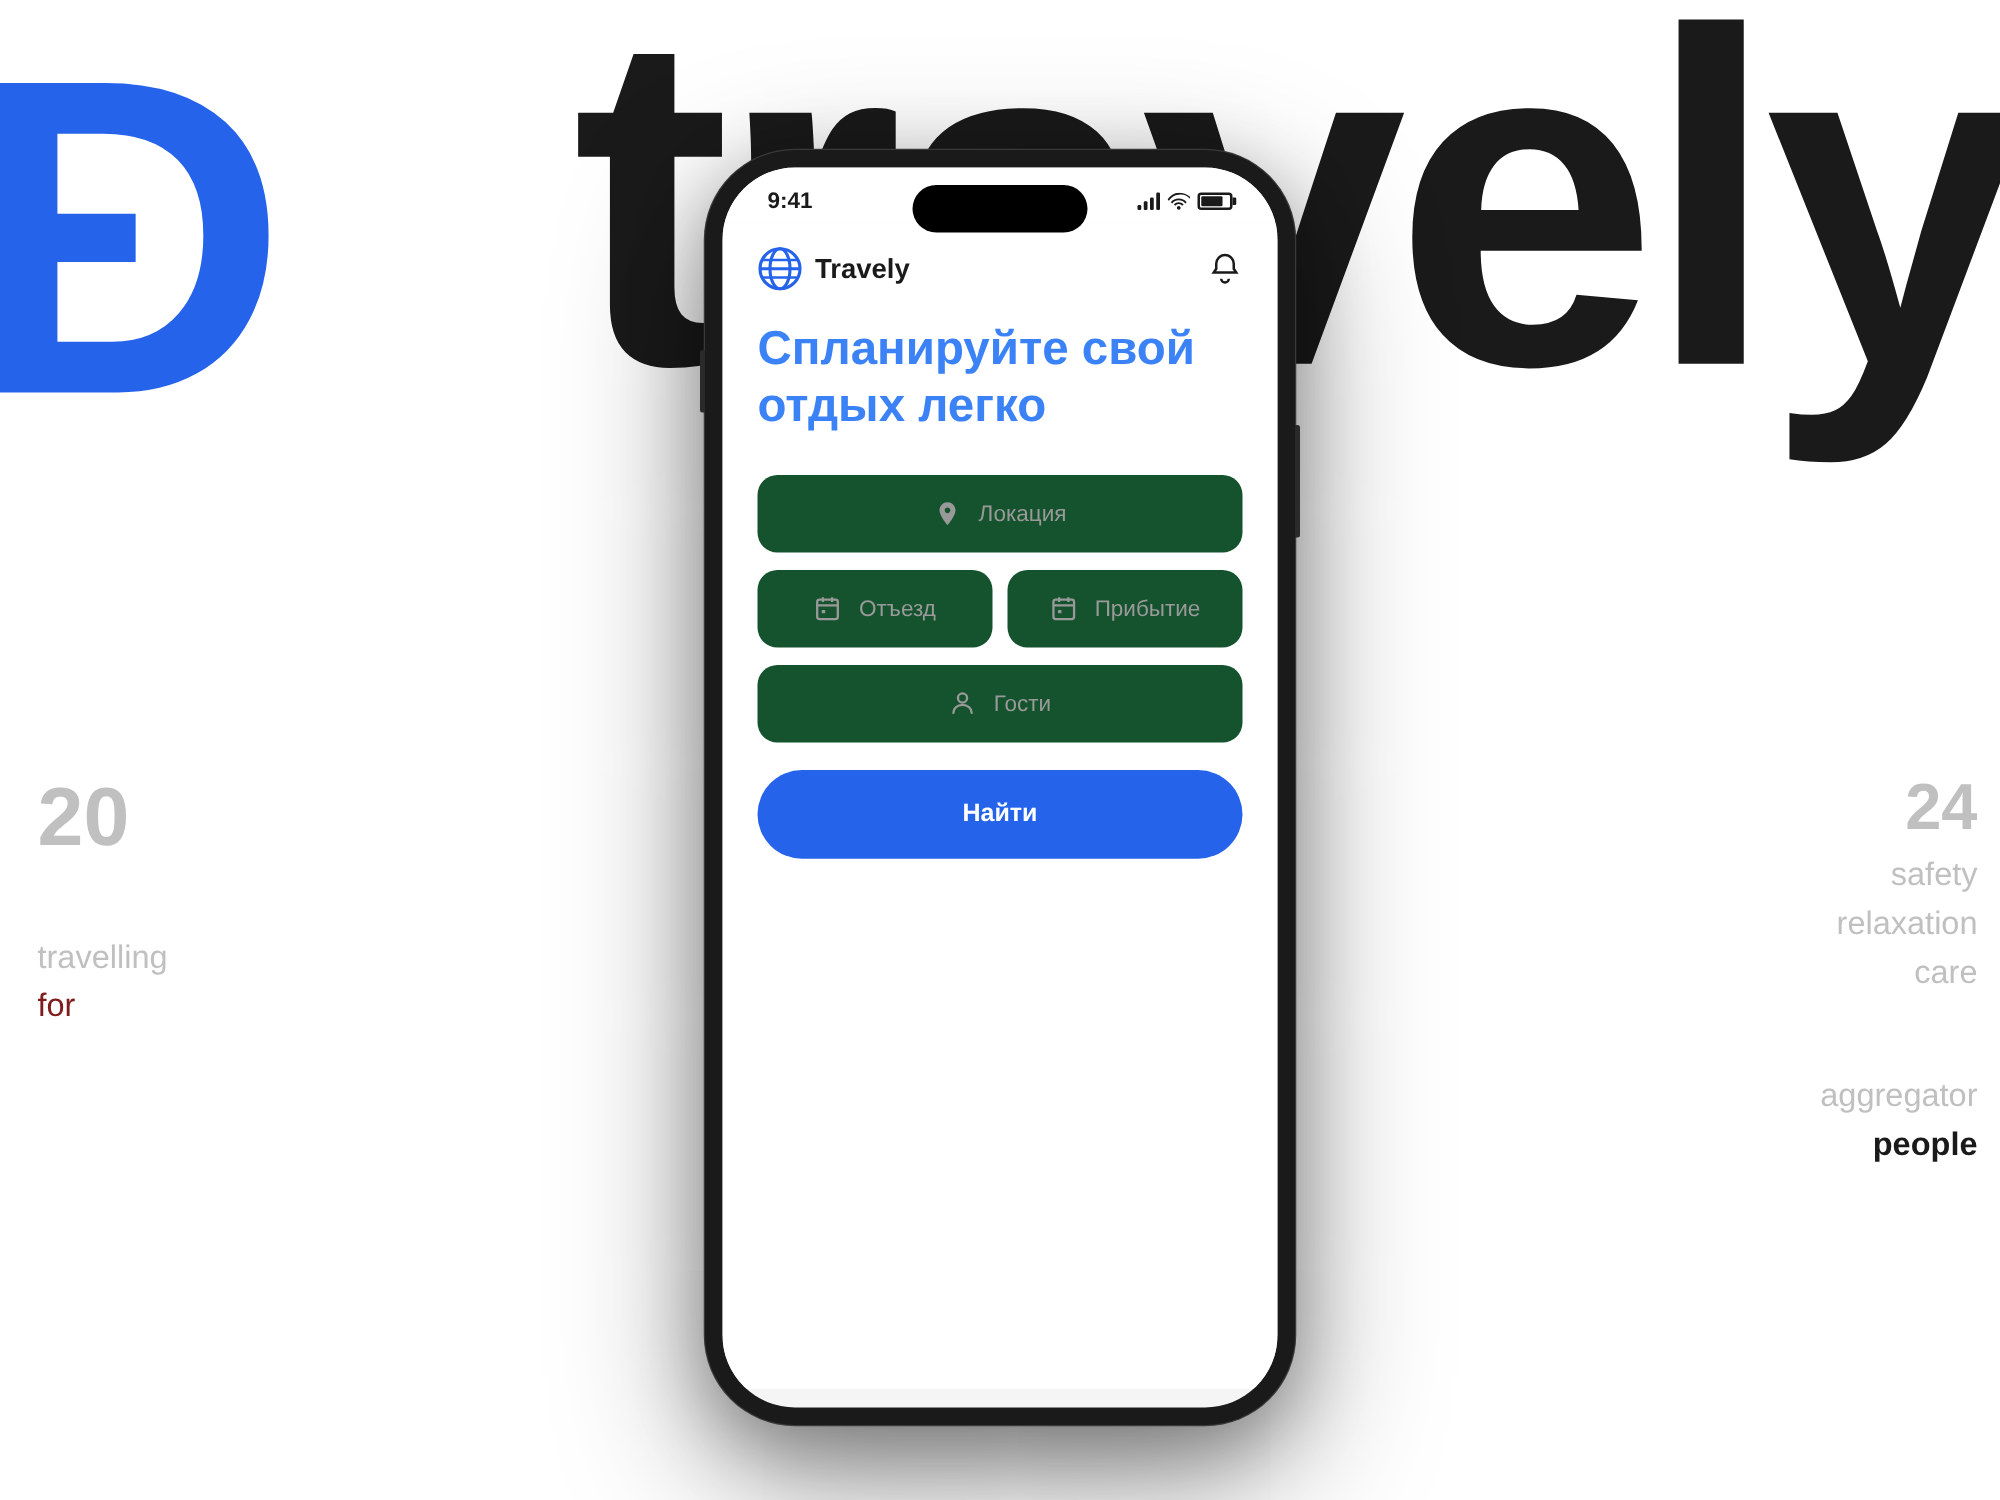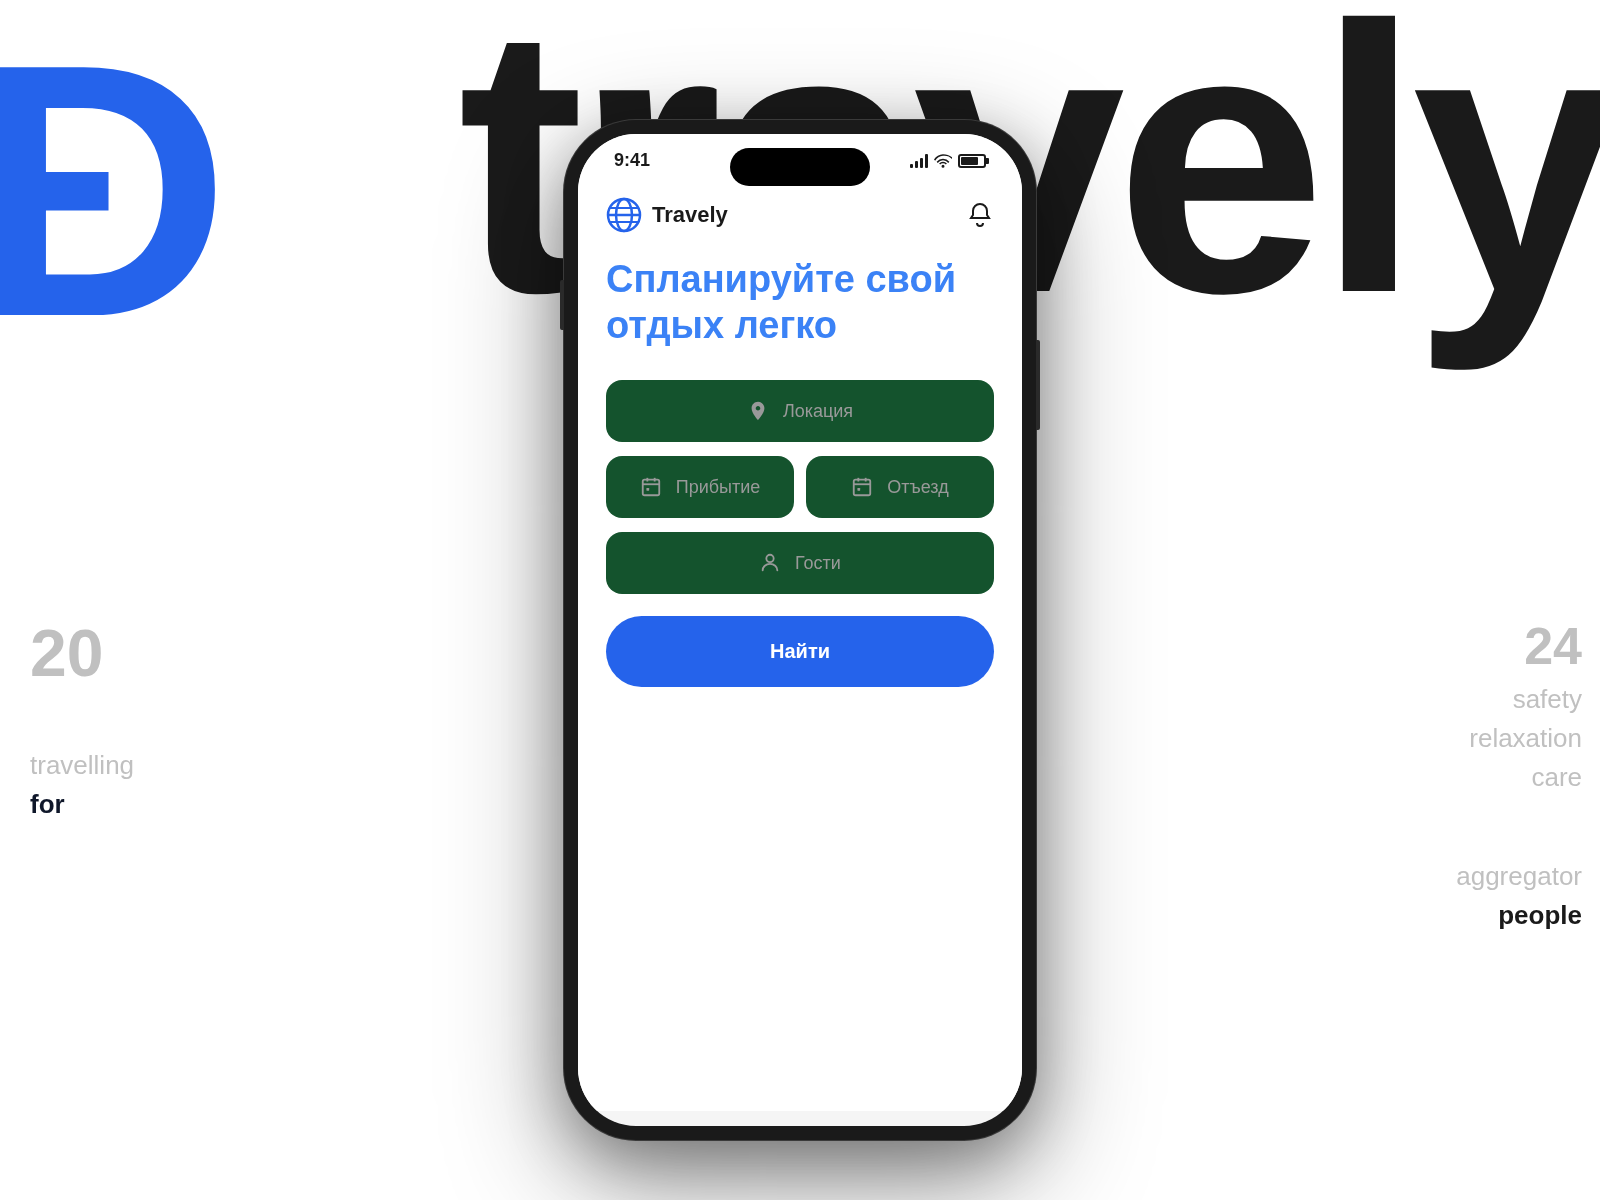--- a/index.html
+++ b/index.html
@@ -69,22 +69,22 @@
     }
 
     .side-left .bottom-text {
       margin-top: 60px;
       font-size: 26px;
       color: #c0c0c0;
       line-height: 1.5;
     }
 
     .side-left .bottom-text .highlight {
-      color: #0f172a;
-      font-weight: 700;
+      color: #7f1d1d;
+      font-weight: 400;
     }
 
     .side-right {
       position: absolute;
       right: 18px;
       top: 620px;
       z-index: 1;
       text-align: right;
     }
 
@@ -437,31 +437,31 @@
 
           <div class="input-row">
             <div class="input-field">
               <svg class="input-field-icon" width="22" height="22" viewBox="0 0 24 24" fill="none">
                 <rect x="3" y="4" width="18" height="17" rx="2" stroke="#999" stroke-width="2" fill="none"></rect>
                 <line x1="3" y1="9" x2="21" y2="9" stroke="#999" stroke-width="2"></line>
                 <line x1="8" y1="2" x2="8" y2="6" stroke="#999" stroke-width="2"></line>
                 <line x1="16" y1="2" x2="16" y2="6" stroke="#999" stroke-width="2"></line>
                 <rect x="7" y="13" width="3" height="3" rx="0.5" fill="#999"></rect>
               </svg>
-              <span class="input-placeholder">Прибытие</span>
+              <span class="input-placeholder">Отъезд</span>
             </div>
             <div class="input-field">
               <svg class="input-field-icon" width="22" height="22" viewBox="0 0 24 24" fill="none">
                 <rect x="3" y="4" width="18" height="17" rx="2" stroke="#999" stroke-width="2" fill="none"></rect>
                 <line x1="3" y1="9" x2="21" y2="9" stroke="#999" stroke-width="2"></line>
                 <line x1="8" y1="2" x2="8" y2="6" stroke="#999" stroke-width="2"></line>
                 <line x1="16" y1="2" x2="16" y2="6" stroke="#999" stroke-width="2"></line>
                 <rect x="7" y="13" width="3" height="3" rx="0.5" fill="#999"></rect>
               </svg>
-              <span class="input-placeholder">Отъезд</span>
+              <span class="input-placeholder">Прибытие</span>
             </div>
           </div>
 
           <div class="input-field">
             <svg class="input-field-icon" width="22" height="22" viewBox="0 0 24 24" fill="none">
               <circle cx="12" cy="7" r="4" stroke="#999" stroke-width="2" fill="none"></circle>
               <path d="M4 20c0-4 3.6-7 8-7s8 3 8 7" stroke="#999" stroke-width="2" fill="none" stroke-linecap="round"></path>
             </svg>
             <span class="input-placeholder">Гости</span>
           </div>

